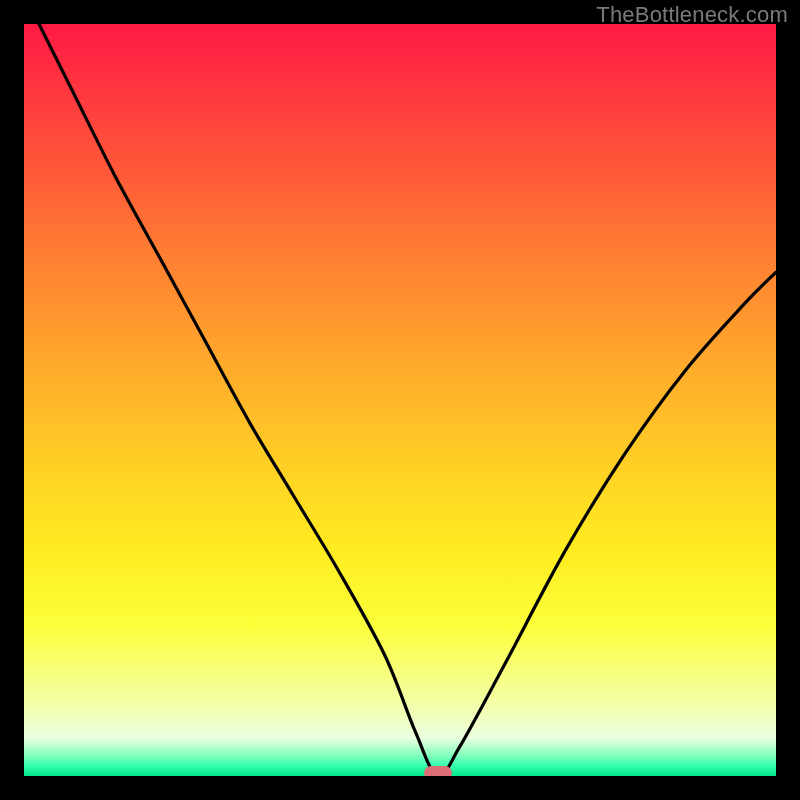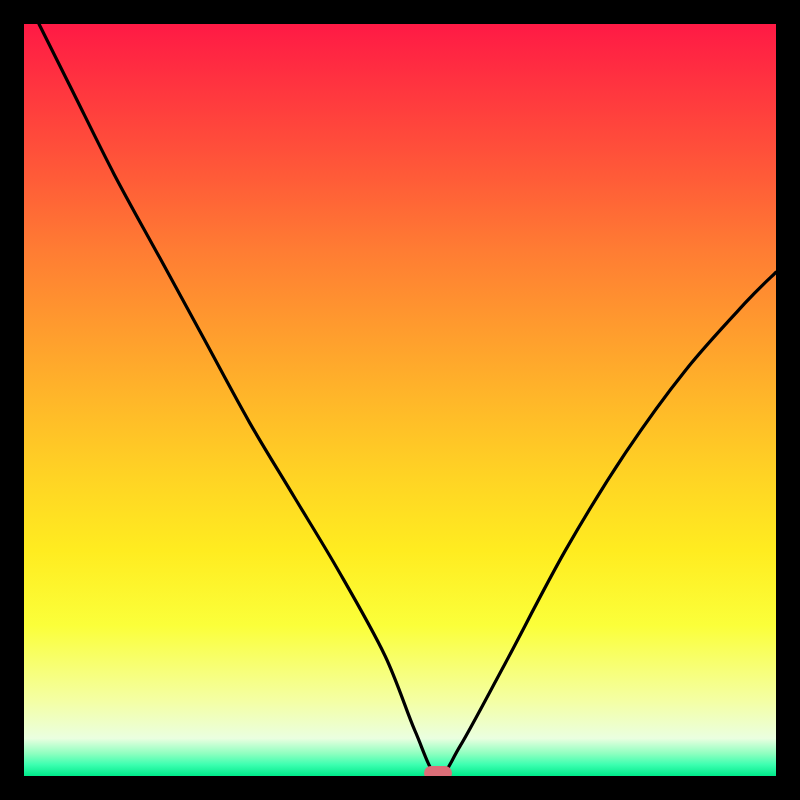--- a/index.html
+++ b/index.html
@@ -67,20 +67,21 @@
     height: 14px;
     border-radius: 8px;
     background: #dc6e78;
     transform: translate(-50%, -50%);
   }
 </style>
 </head>
 <body>
 
 <div class="stage">
+  <div class="watermark">TheBottleneck.com</div>
 
   <div class="plot-area">
     <div class="gradient"></div>
 
     <svg class="curve" viewBox="0 0 752 752" preserveAspectRatio="none">
       <path id="curve-path" d="M 15.0 0.0 C 20.1 10.0, 32.6 35.1, 45.1 60.2 C 57.7 85.2, 75.2 121.6, 90.2 150.4 C 105.3 179.2, 120.3 205.5, 135.4 233.1 C 150.4 260.7, 165.4 288.3, 180.5 315.8 C 195.5 343.4, 210.6 372.2, 225.6 398.6 C 240.6 424.9, 255.7 448.7, 270.7 473.8 C 285.8 498.8, 300.8 522.6, 315.8 549.0 C 330.9 575.3, 348.4 605.4, 361.0 631.7 C 373.5 658.0, 382.3 686.8, 391.0 706.9 C 399.8 726.9, 406.1 749.5, 413.6 752.0 C 421.1 754.5, 424.9 740.7, 436.2 721.9 C 447.4 703.1, 463.7 671.8, 481.3 639.2 C 498.8 606.6, 521.4 561.5, 541.4 526.4 C 561.5 491.3, 581.5 458.7, 601.6 428.6 C 621.7 398.6, 641.7 371.0, 661.8 345.9 C 681.8 320.9, 706.9 294.5, 721.9 278.2 C 737.0 261.9, 747.0 253.2, 752.0 248.2" fill="none" stroke="#000" stroke-width="3.2" stroke-linecap="round" stroke-linejoin="round"></path>
     </svg>
 
     <div id="pill" class="pill" style="left: 413.6px; top: 749px;"></div>
   </div>

